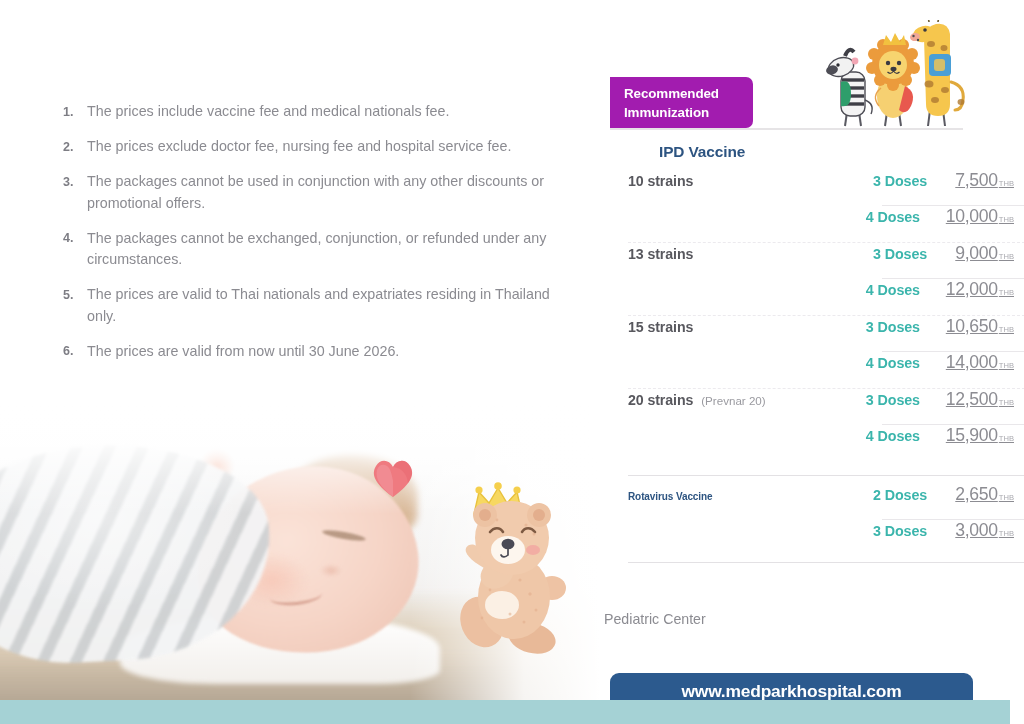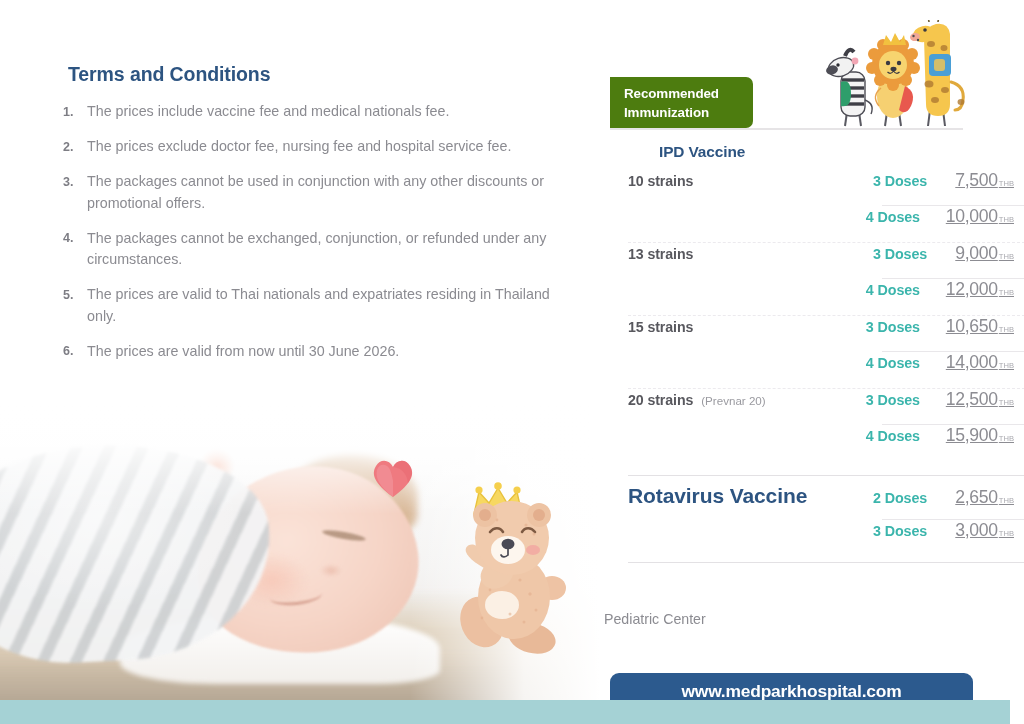--- a/index.html
+++ b/index.html
@@ -189,21 +189,21 @@
   
   .bear { position: absolute; left: 440px; top: 470px; width: 130px; height: 200px; }
 
   
   .right-col { position: absolute; left: 600px; top: 0; width: 424px; height: 724px; }
 
   .badge {
     position: absolute;
     left: 10px; top: 77px;
     width: 143px; height: 51px;
-    background: #4d7c0f;
+    background: #a21caf;
     border-radius: 0 7px 7px 0;
     padding: 7px 0 0 14px;
   }
   .badge-line {
     color: #ffffff;
     font-size: 13.4px;
     font-weight: bold;
     line-height: 19px;
     letter-spacing: -0.1px;
   }
@@ -290,21 +290,21 @@
     border-top: 1px dashed #eceaee;
   }
   .line-solid {
     position: relative;
     margin: 0 11px;
     height: 1px;
     background: #e3e1e4;
   }
 
   .rota-title {
-    font-size: 21px;
+    font-size: 10px;
     font-weight: bold;
     color: #2d5481;
     letter-spacing: -0.1px;
   }
 
   .contact {
     position: absolute;
     left: 4px; top: 608px;
     font-size: 14.2px;
     color: #8b8b91;
@@ -332,21 +332,20 @@
     background: #a5d2d5;
   }
 </style>
 </head>
 <body>
 
 <div class="page">
 
   <div class="left-col">
 
-    <div class="terms-title">Terms and Conditions</div>
 
     <div class="terms-list" id="terms-list">
         <div class="term-item">
           <div class="term-num">1.</div>
           <div class="term-text">The prices include vaccine fee and medical nationals fee.</div>
         </div>
         <div class="term-item">
           <div class="term-num">2.</div>
           <div class="term-text">The prices exclude doctor fee, nursing fee and hospital service fee.</div>
         </div>

